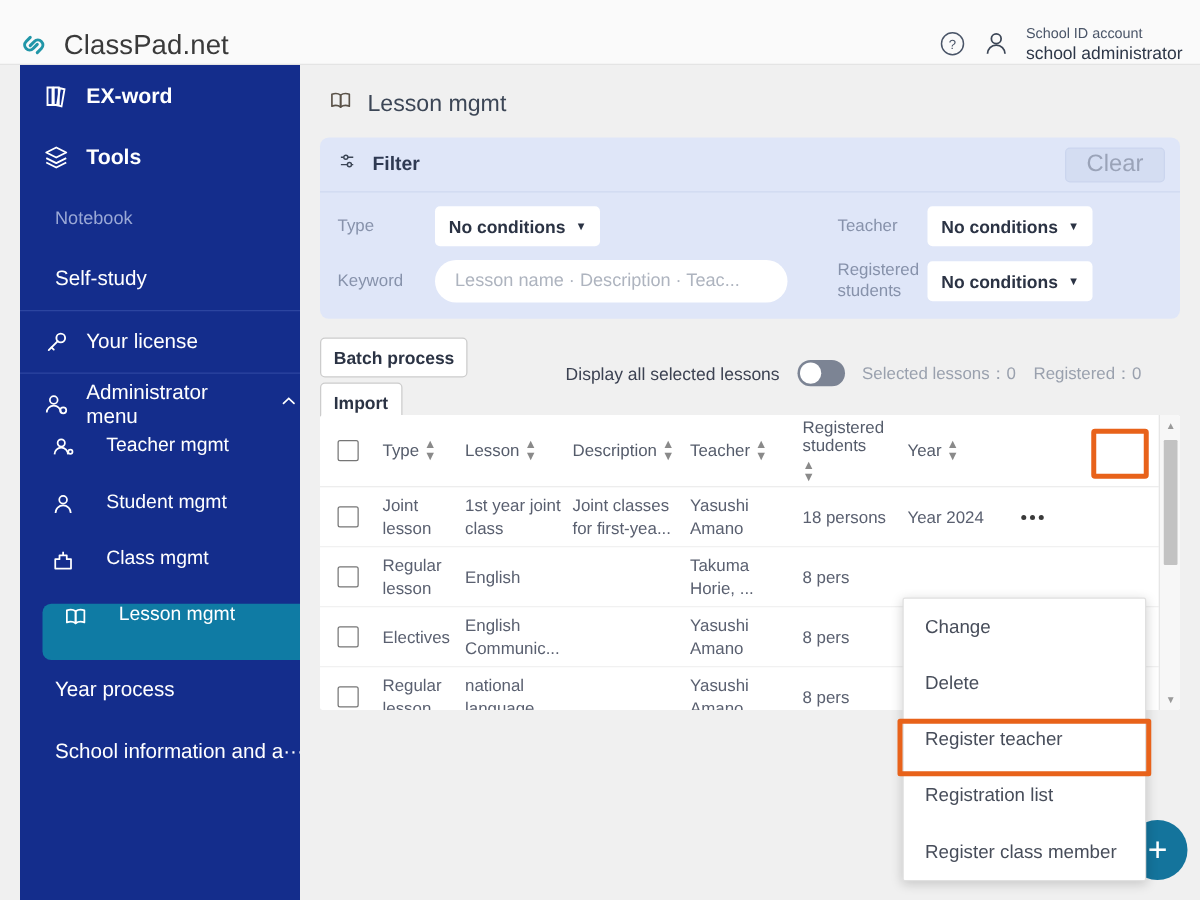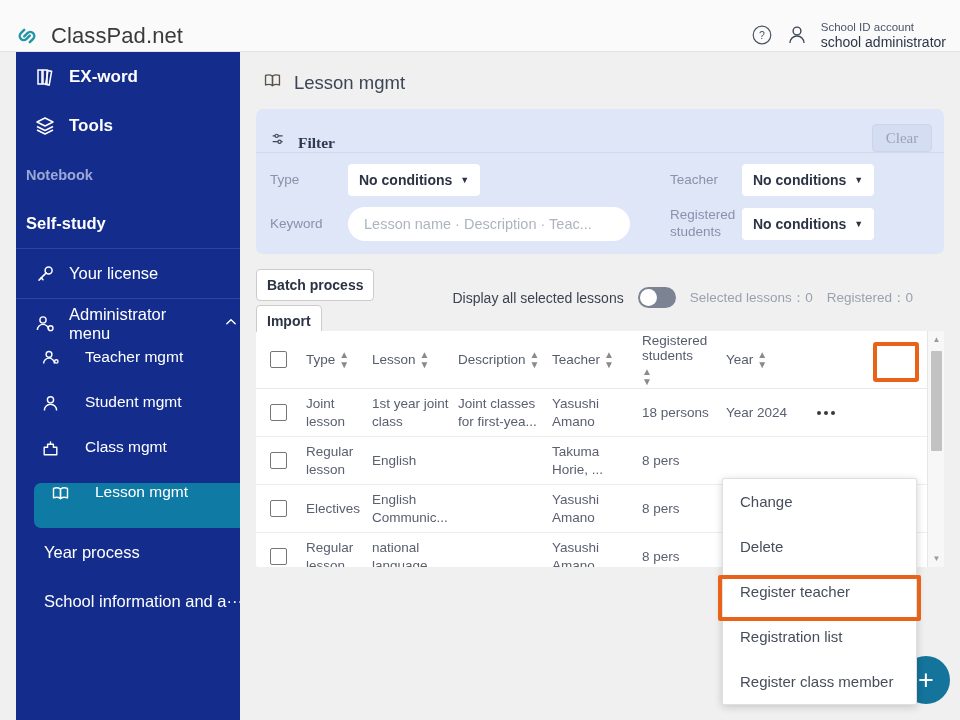--- a/index.html
+++ b/index.html
@@ -37,21 +37,21 @@
     background: #142d8c; color: #fff; overflow: hidden;
   }
   .nav-row {
     display: flex; align-items: center; gap: 13px;
     height: 49px; padding-left: 18px; cursor: pointer;
   }
   .nav-row .ico { width: 22px; height: 22px; flex: 0 0 22px; display:flex; align-items:center; justify-content:center;}
   .nav-row .lbl { font-size: 16.5px; }
   .nav-top .lbl { font-weight: bold; font-size: 17px; }
   .nav-muted .lbl { color: #9aa8d6; font-size: 14.5px; }
-  .nav-plain { padding-left: 10px; font-weight: bold; }
+  .nav-plain { padding-left: 28px; }
   .divider { height: 1px; background: #2c45a0; margin: 0; }
 
   .nav-sub {
     display: flex; align-items: flex-start; gap: 24px;
     height: 45px; margin: 0 0 0 0; padding-left: 24px; cursor: pointer;
     border-radius: 0 6px 6px 0;
   }
   .nav-sub .ico { width: 21px; height: 21px; flex: 0 0 21px; display:flex; align-items:center; justify-content:center;}
   .nav-sub .lbl { font-size: 15.5px; }
   .nav-sub.active { background: #0f7ba4; margin-left: 18px; border-radius: 7px; padding-left: 16px; width: 222px;}
@@ -67,30 +67,29 @@
     display: flex; align-items: center; gap: 11px;
     padding: 18px 0 14px 22px;
   }
   .page-title .t { font-size: 18.5px; color: #3c4656; }
 
   
   .filter-card {
     margin: 0 16px; background: #dfe6f8; border-radius: 7px; overflow: hidden;
   }
   .filter-head {
-    height: 44px; display: flex; align-items: flex-end; padding: 0 12px 0 14px;
+    height: 44px; display: flex; align-items: center; padding: 0 12px 0 14px;
     border-bottom: 1px solid #cfd9f0;
-    font-family: Liberation Serif, serif;
   }
   .filter-head .ftitle {
     font-size: 15.5px; font-weight: bold; color: #2f3a52; margin-left: 10px;
   }
   .clear-btn {
-    margin-left: auto; width: 60px; height: 28px; border-radius: 4px;
-    background: #d4ddf2; color: #9aa3b8; font-size: 15px;
+    margin-left: auto; width: 80px; height: 28px; border-radius: 4px;
+    background: #d4ddf2; color: #9aa3b8; font-size: 19px;
     display: flex; align-items: center; justify-content: center; cursor: pointer;
     border: 1px solid #cbd5ee;
   }
   .filter-body { padding: 11px 14px 13px 14px; display: flex; }
   .fcol { display: flex; flex-direction: column; gap: 11px; }
   .fcol.left { width: 400px; }
   .frow { display: flex; align-items: center; }
   .flabel { font-size: 13.5px; color: #8792ab; width: 78px; line-height: 1.25; }
   .flabel.wide { width: 72px; }
   .sel {

